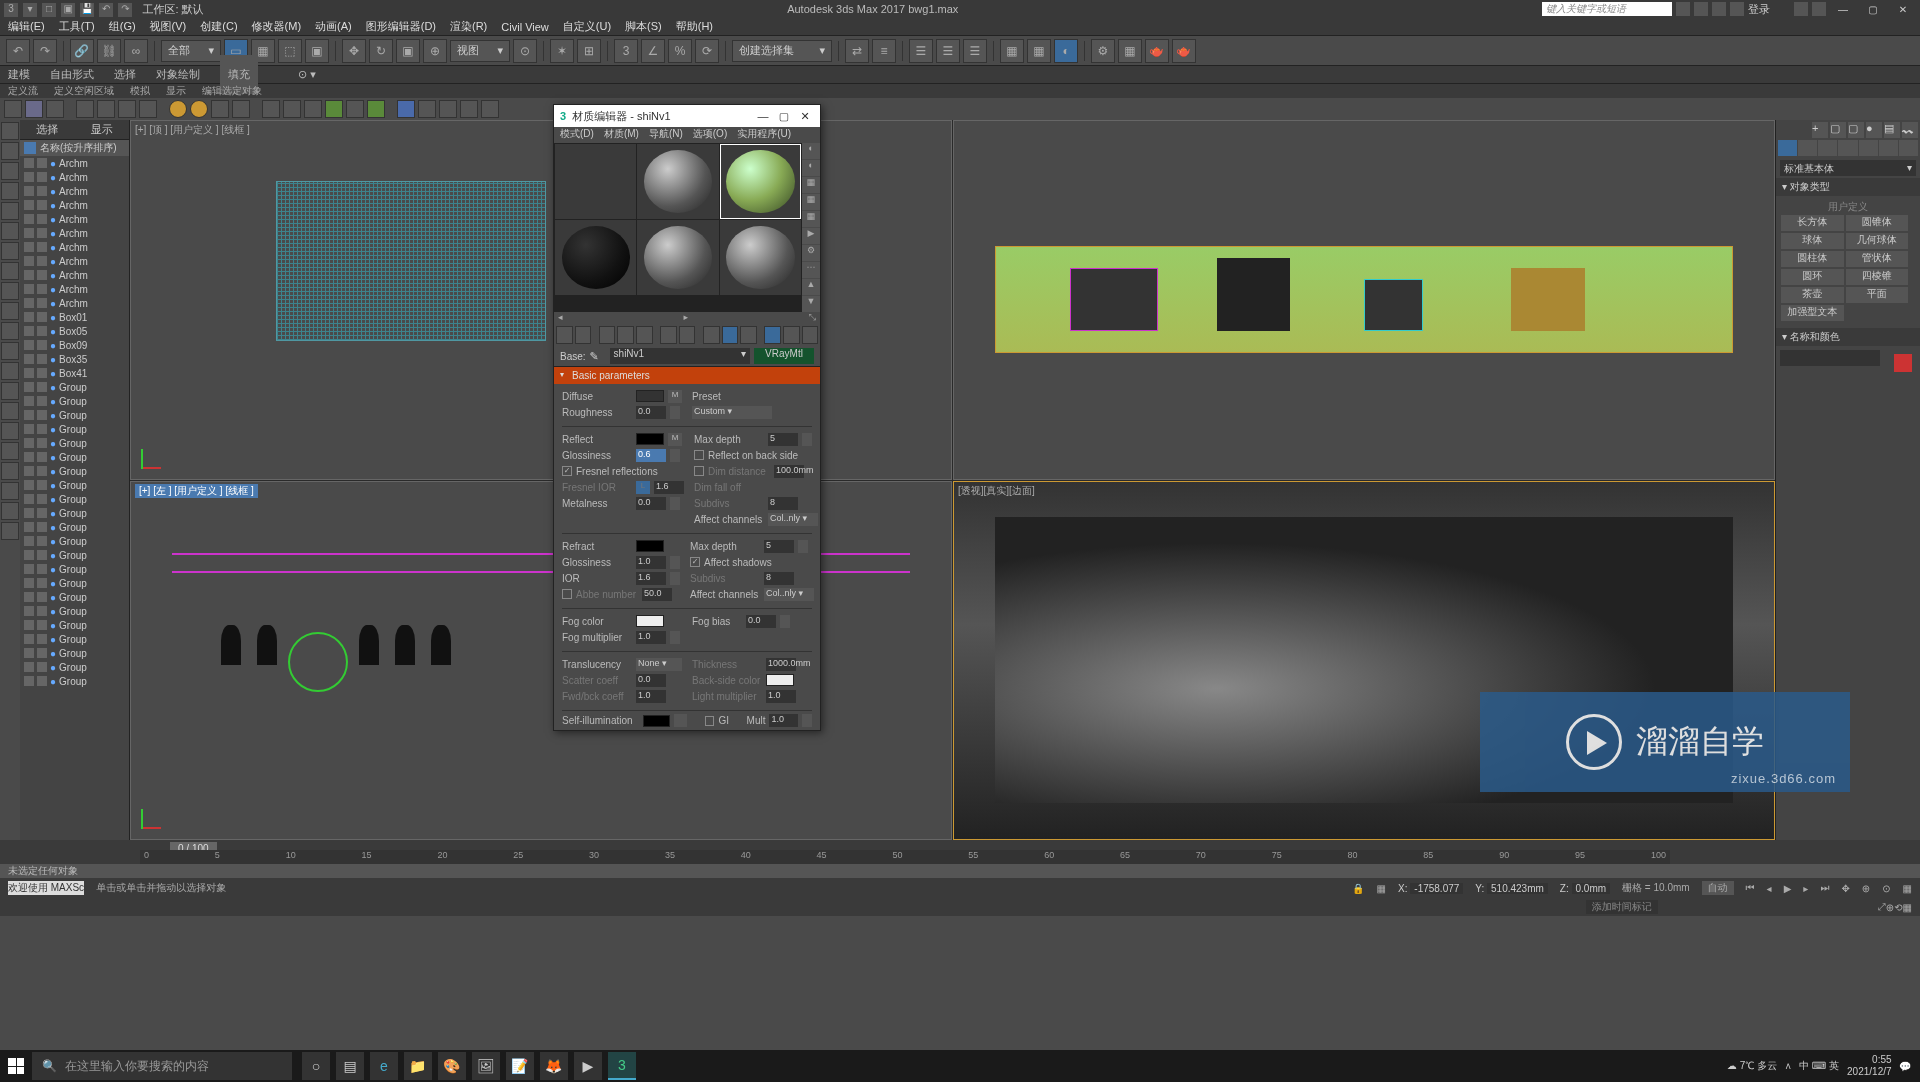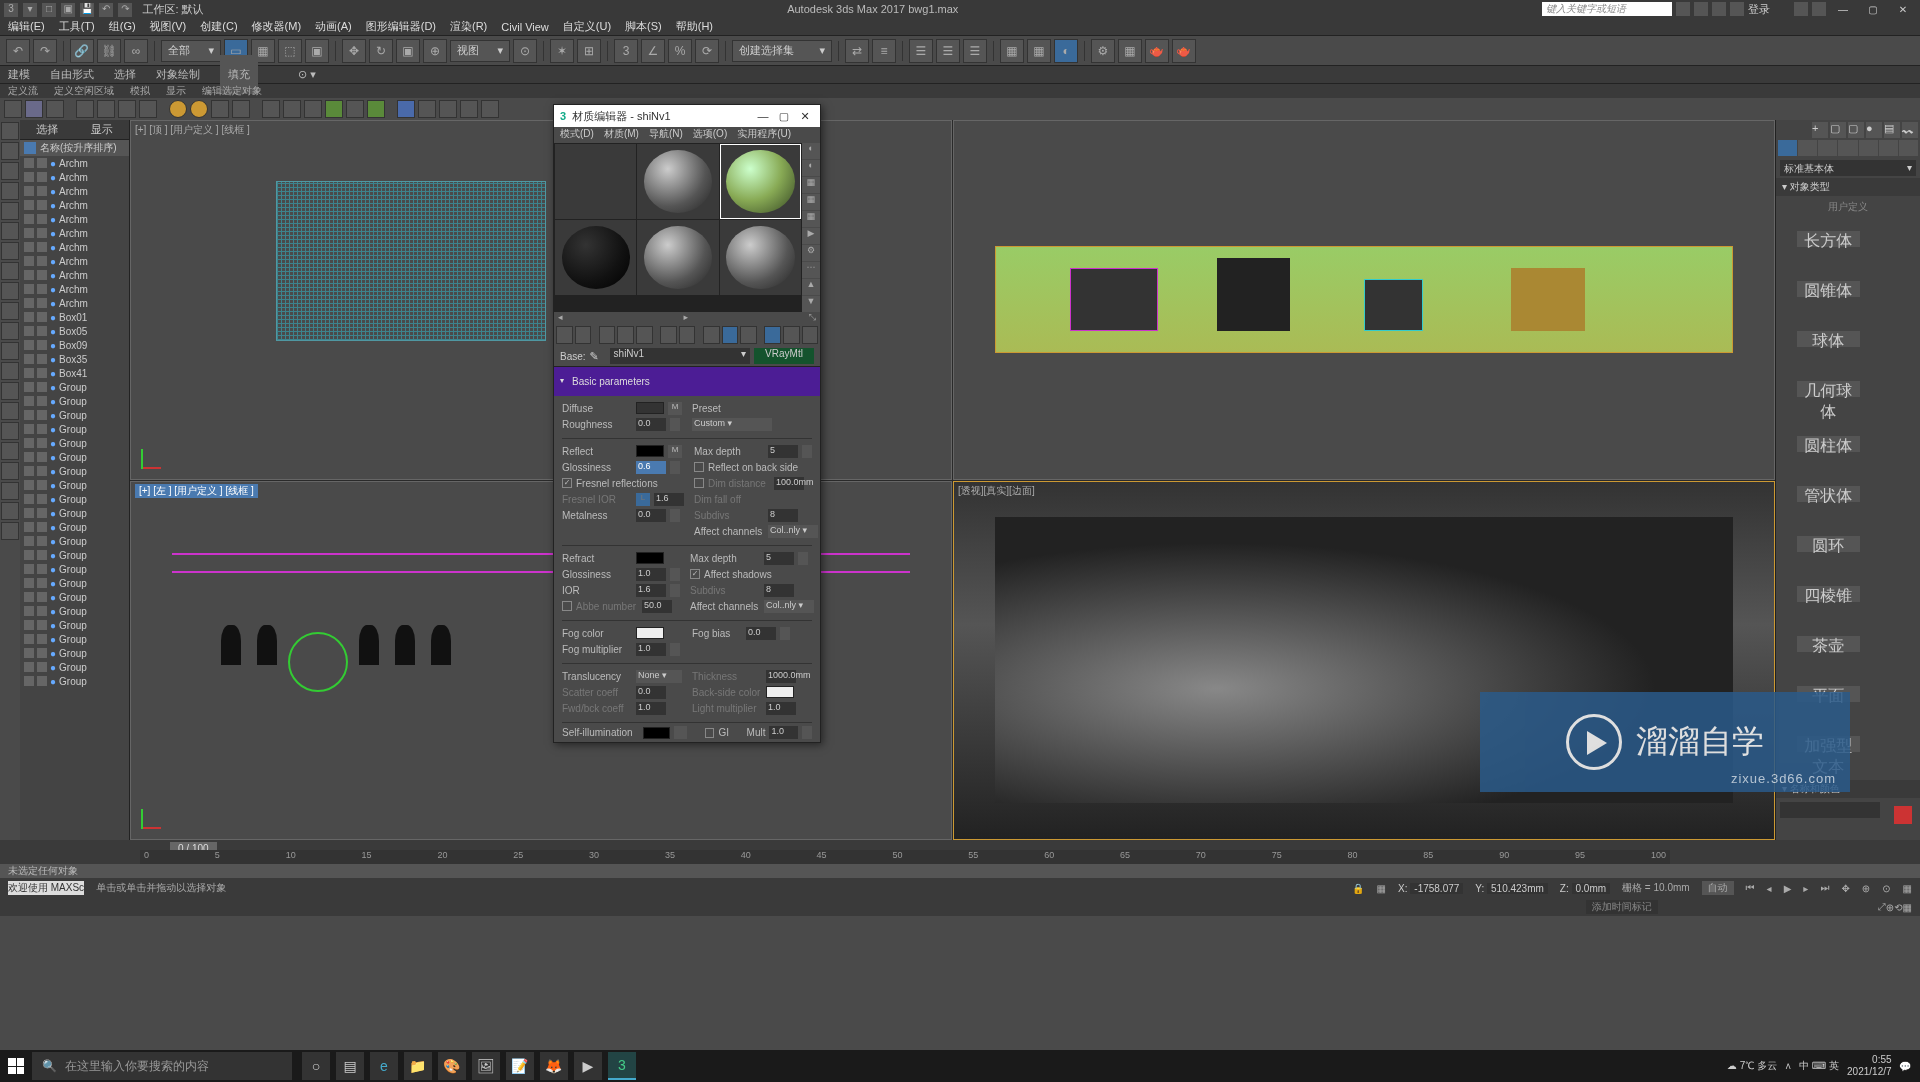--- a/index.html
+++ b/index.html
@@ -50,21 +50,21 @@
 .vp2 .room .obj { position:absolute; background:#333; }
 .vp4 { background:linear-gradient(#333,#555 40%,#222); }
 .vp4 .persp { position:absolute; top:10%; left:5%; right:5%; bottom:10%; background:radial-gradient(ellipse at 30% 60%,#888 0%,#222 60%); }
 .rpanel { width:145px; background:#444; border-left:1px solid #222; }
 .rpanel .rtabs { height:20px; display:flex; gap:1px; padding:2px; }
 .rpanel .rtab { flex:1; height:16px; background:#555; }
 .rpanel .rdd { margin:2px 4px; height:16px; background:#333; color:#ccc; font-size:10px; padding:2px 4px; display:flex; justify-content:space-between; }
 .rpanel .rroll { margin:2px 0; }
 .rpanel .rrhdr { background:#3a3a3a; color:#ccc; font-size:10px; padding:2px 6px; }
 .rpanel .rrbody { padding:4px; }
-.rpanel .btn { display:inline-block; width:46%; height:16px; background:#555; color:#ccc; font-size:16px; text-align:center; margin:17px; }
+.rpanel .btn { display:inline-block; width:46%; height:16px; background:#555; color:#ccc; font-size:10px; text-align:center; margin:1px; }
 .rpanel .swatch { width:18px; height:18px; background:#c33; float:right; margin:4px; }
 .timeslider { height:24px; background:#3a3a3a; position:relative; }
 .timeslider .frame { position:absolute; top:2px; left:170px; background:#666; color:#ddd; font-size:10px; padding:1px 8px; }
 .timeslider .ruler { position:absolute; bottom:0; left:140px; right:250px; height:14px; background:#333; display:flex; justify-content:space-between; font-size:9px; color:#999; padding:0 4px; }
 .statusbar { height:20px; background:#3a3a3a; display:flex; align-items:center; padding:0 8px; font-size:10px; color:#aaa; gap:12px; }
 .statusbar .coord { color:#ccc; }
 .statusbar2 { height:18px; background:#3a3a3a; display:flex; align-items:center; padding:0 8px; font-size:10px; color:#aaa; }
 .prompt { height:14px; background:#555; font-size:10px; color:#bbb; padding:0 8px; }
 
 .matdlg { position:absolute; top:104px; left:553px; width:268px; background:#4a4a4a; border:1px solid #222; z-index:100; box-shadow:2px 2px 8px rgba(0,0,0,.5); }
@@ -79,21 +79,21 @@
 .matdlg .s-gray { background:radial-gradient(circle at 35% 30%,#ccc,#555 60%,#222); }
 .matdlg .s-tex { background:radial-gradient(circle at 35% 30%,#cfc,#8a5 50%,#342); }
 .matdlg .s-dark { background:radial-gradient(circle at 35% 30%,#333,#111 60%,#000); }
 .matdlg .slotside { width:18px; background:#4a4a4a; display:flex; flex-direction:column; gap:1px; }
 .matdlg .slotside .ssb { height:16px; background:#555; font-size:9px; text-align:center; color:#aaa; }
 .matdlg .mattb { height:22px; display:flex; gap:2px; padding:2px; }
 .matdlg .mattb .mtb { width:18px; height:18px; background:#555; border:1px solid #333; font-size:9px; }
 .matdlg .namerow { display:flex; align-items:center; padding:2px 6px; gap:4px; }
 .matdlg .namerow .mname { flex:1; height:16px; background:#333; color:#ccc; font-size:10px; padding:0 4px; }
 .matdlg .namerow .mtype { width:60px; height:16px; background:#14532d; color:#ccc; font-size:10px; text-align:center; }
-.matdlg .rollhdr { background:#4c1d95; color:#ddd; font-size:10px; padding:9px 18px; border-top:1px solid #222; position:relative; }
+.matdlg .rollhdr { background:#c2410c; color:#ddd; font-size:10px; padding:3px 18px; border-top:1px solid #222; position:relative; }
 .matdlg .rollhdr::before { content:'▾'; position:absolute; left:6px; font-size:8px; }
 .matdlg .params { padding:4px 8px; font-size:10px; color:#bbb; }
 .matdlg .prow { display:flex; align-items:center; height:16px; gap:4px; }
 .matdlg .prow .lbl { width:70px; }
 .matdlg .prow .sw { width:28px; height:12px; background:#333; border:1px solid #222; }
 .matdlg .prow .sw.white { background:#eee; }
 .matdlg .prow .sw.black { background:#000; }
 .matdlg .prow .sp { width:30px; height:13px; background:#333; color:#ccc; font-size:9px; padding:0 2px; display:inline-block; }
 .matdlg .prow .sp.hl { background:#4a7ab0; color:#fff; }
 .matdlg .prow .spbtn { width:10px; height:13px; background:#555; display:inline-block; }

